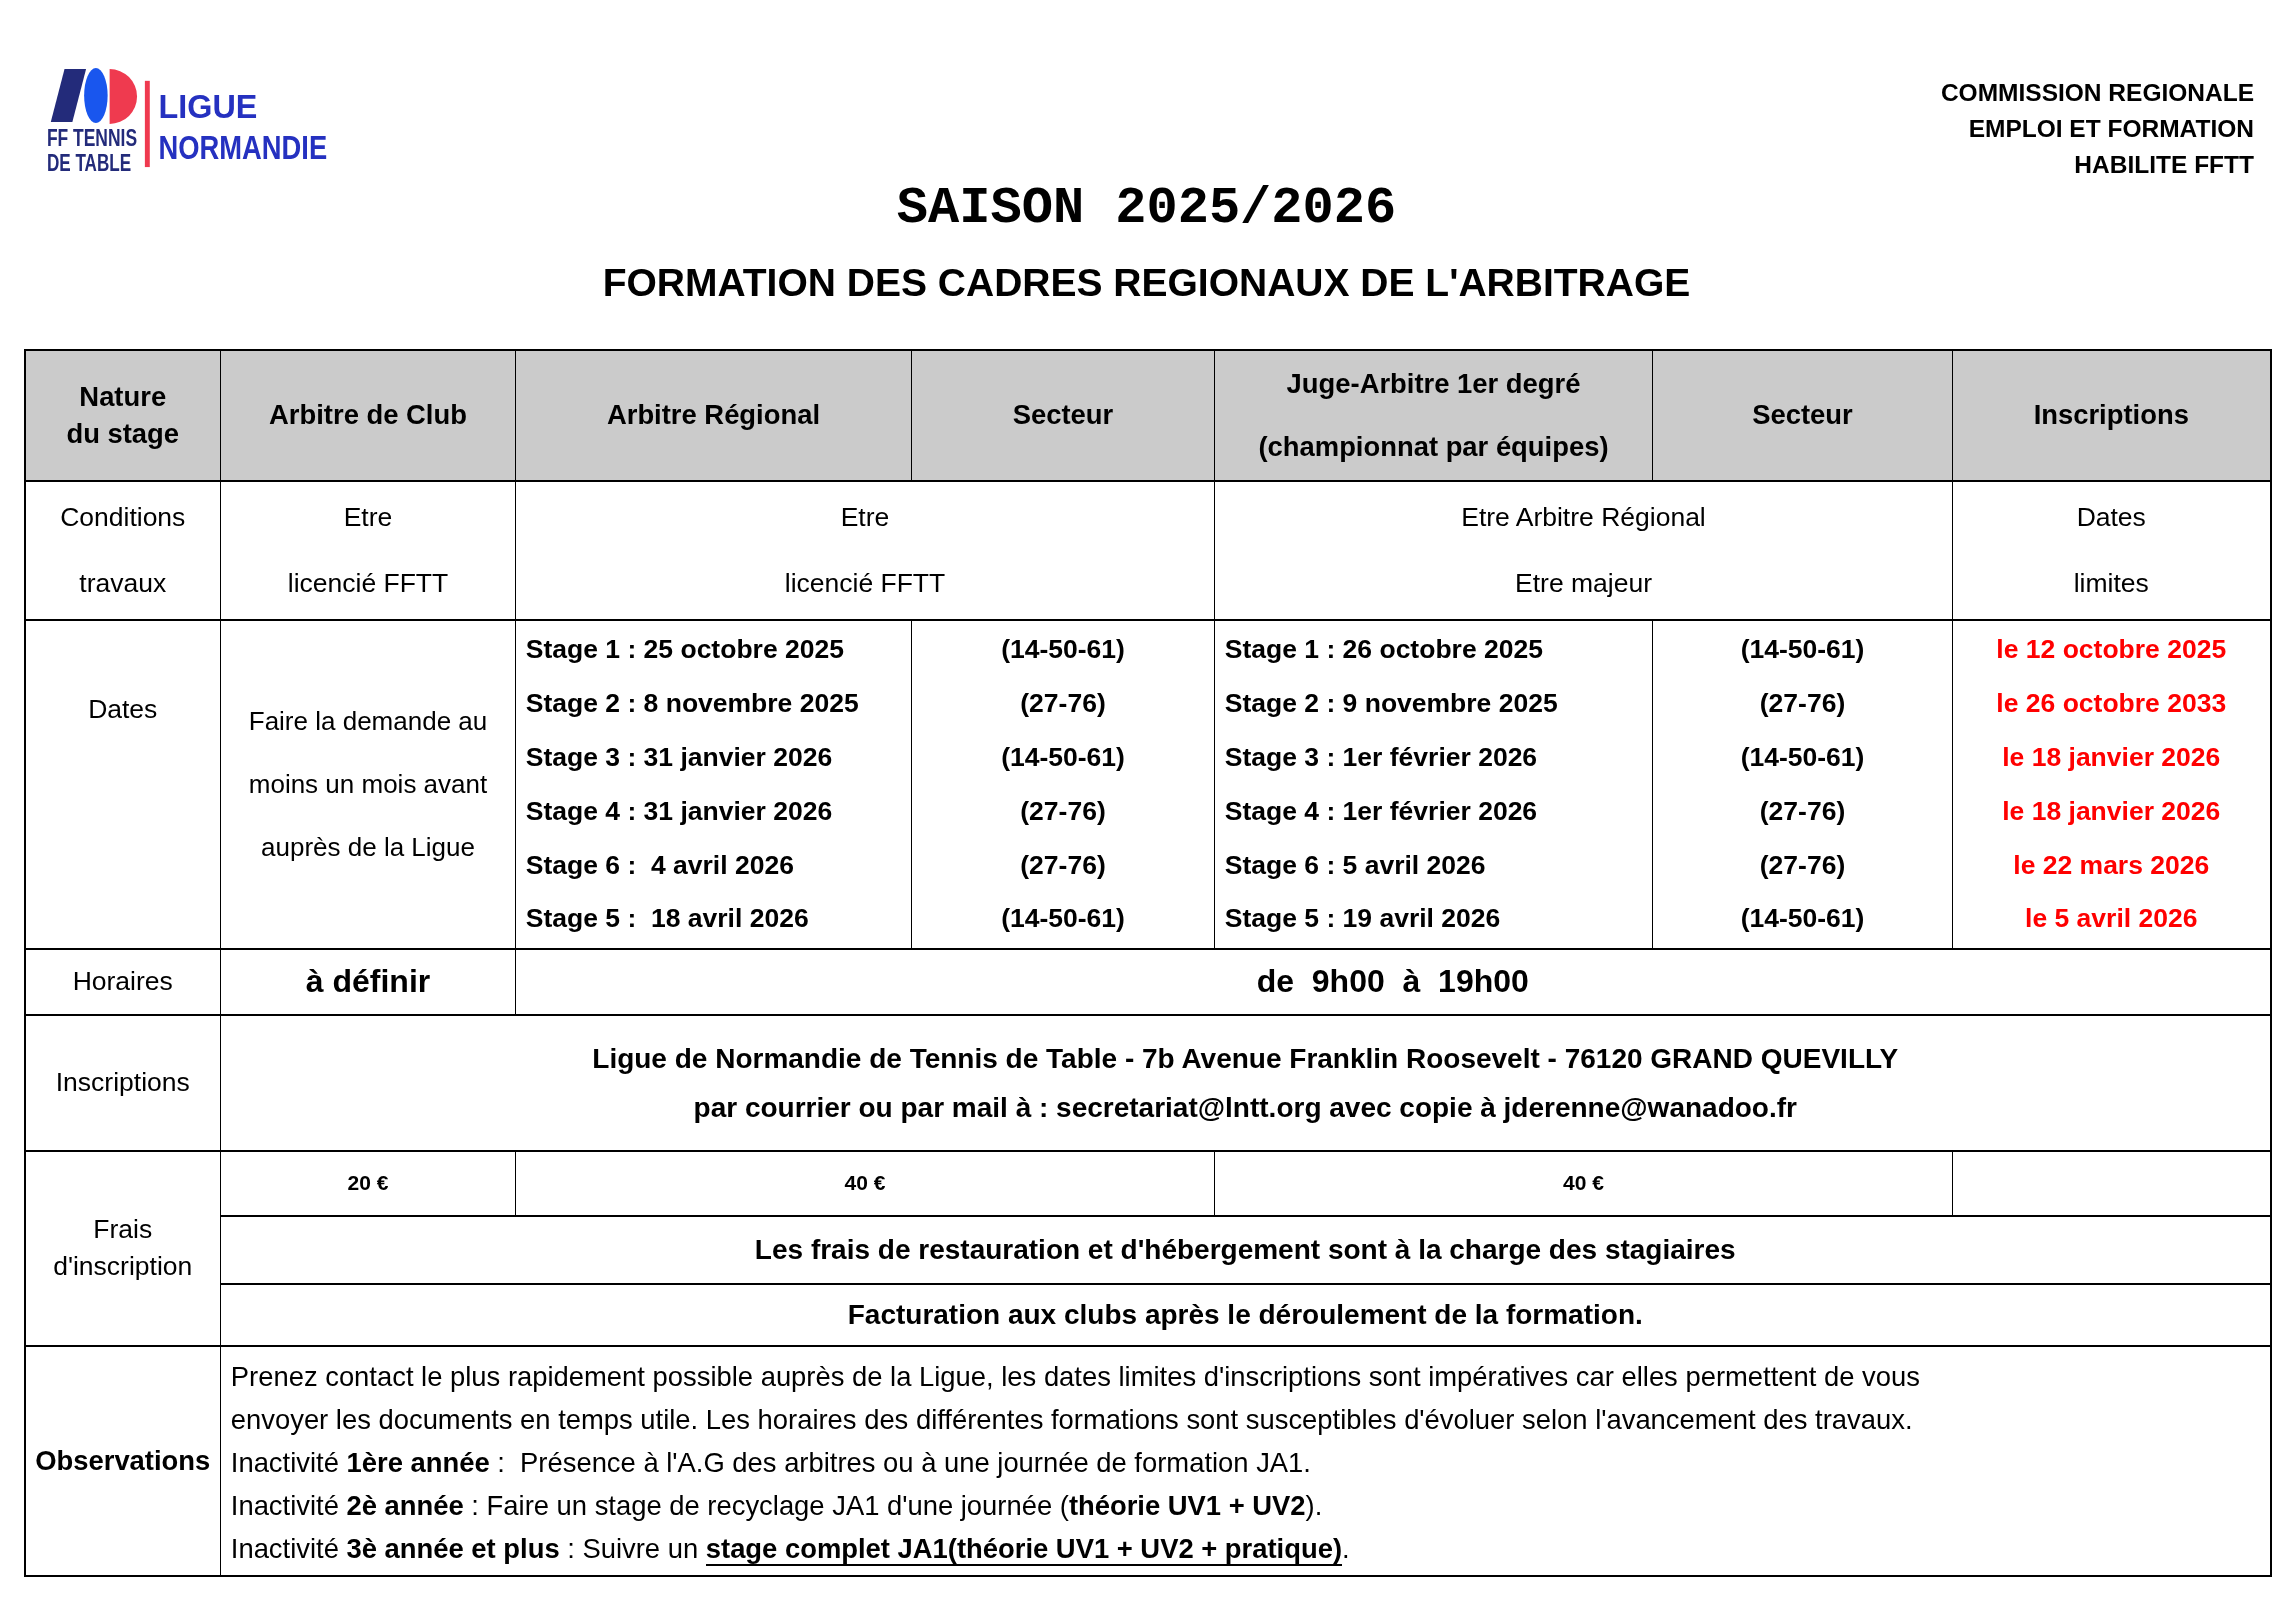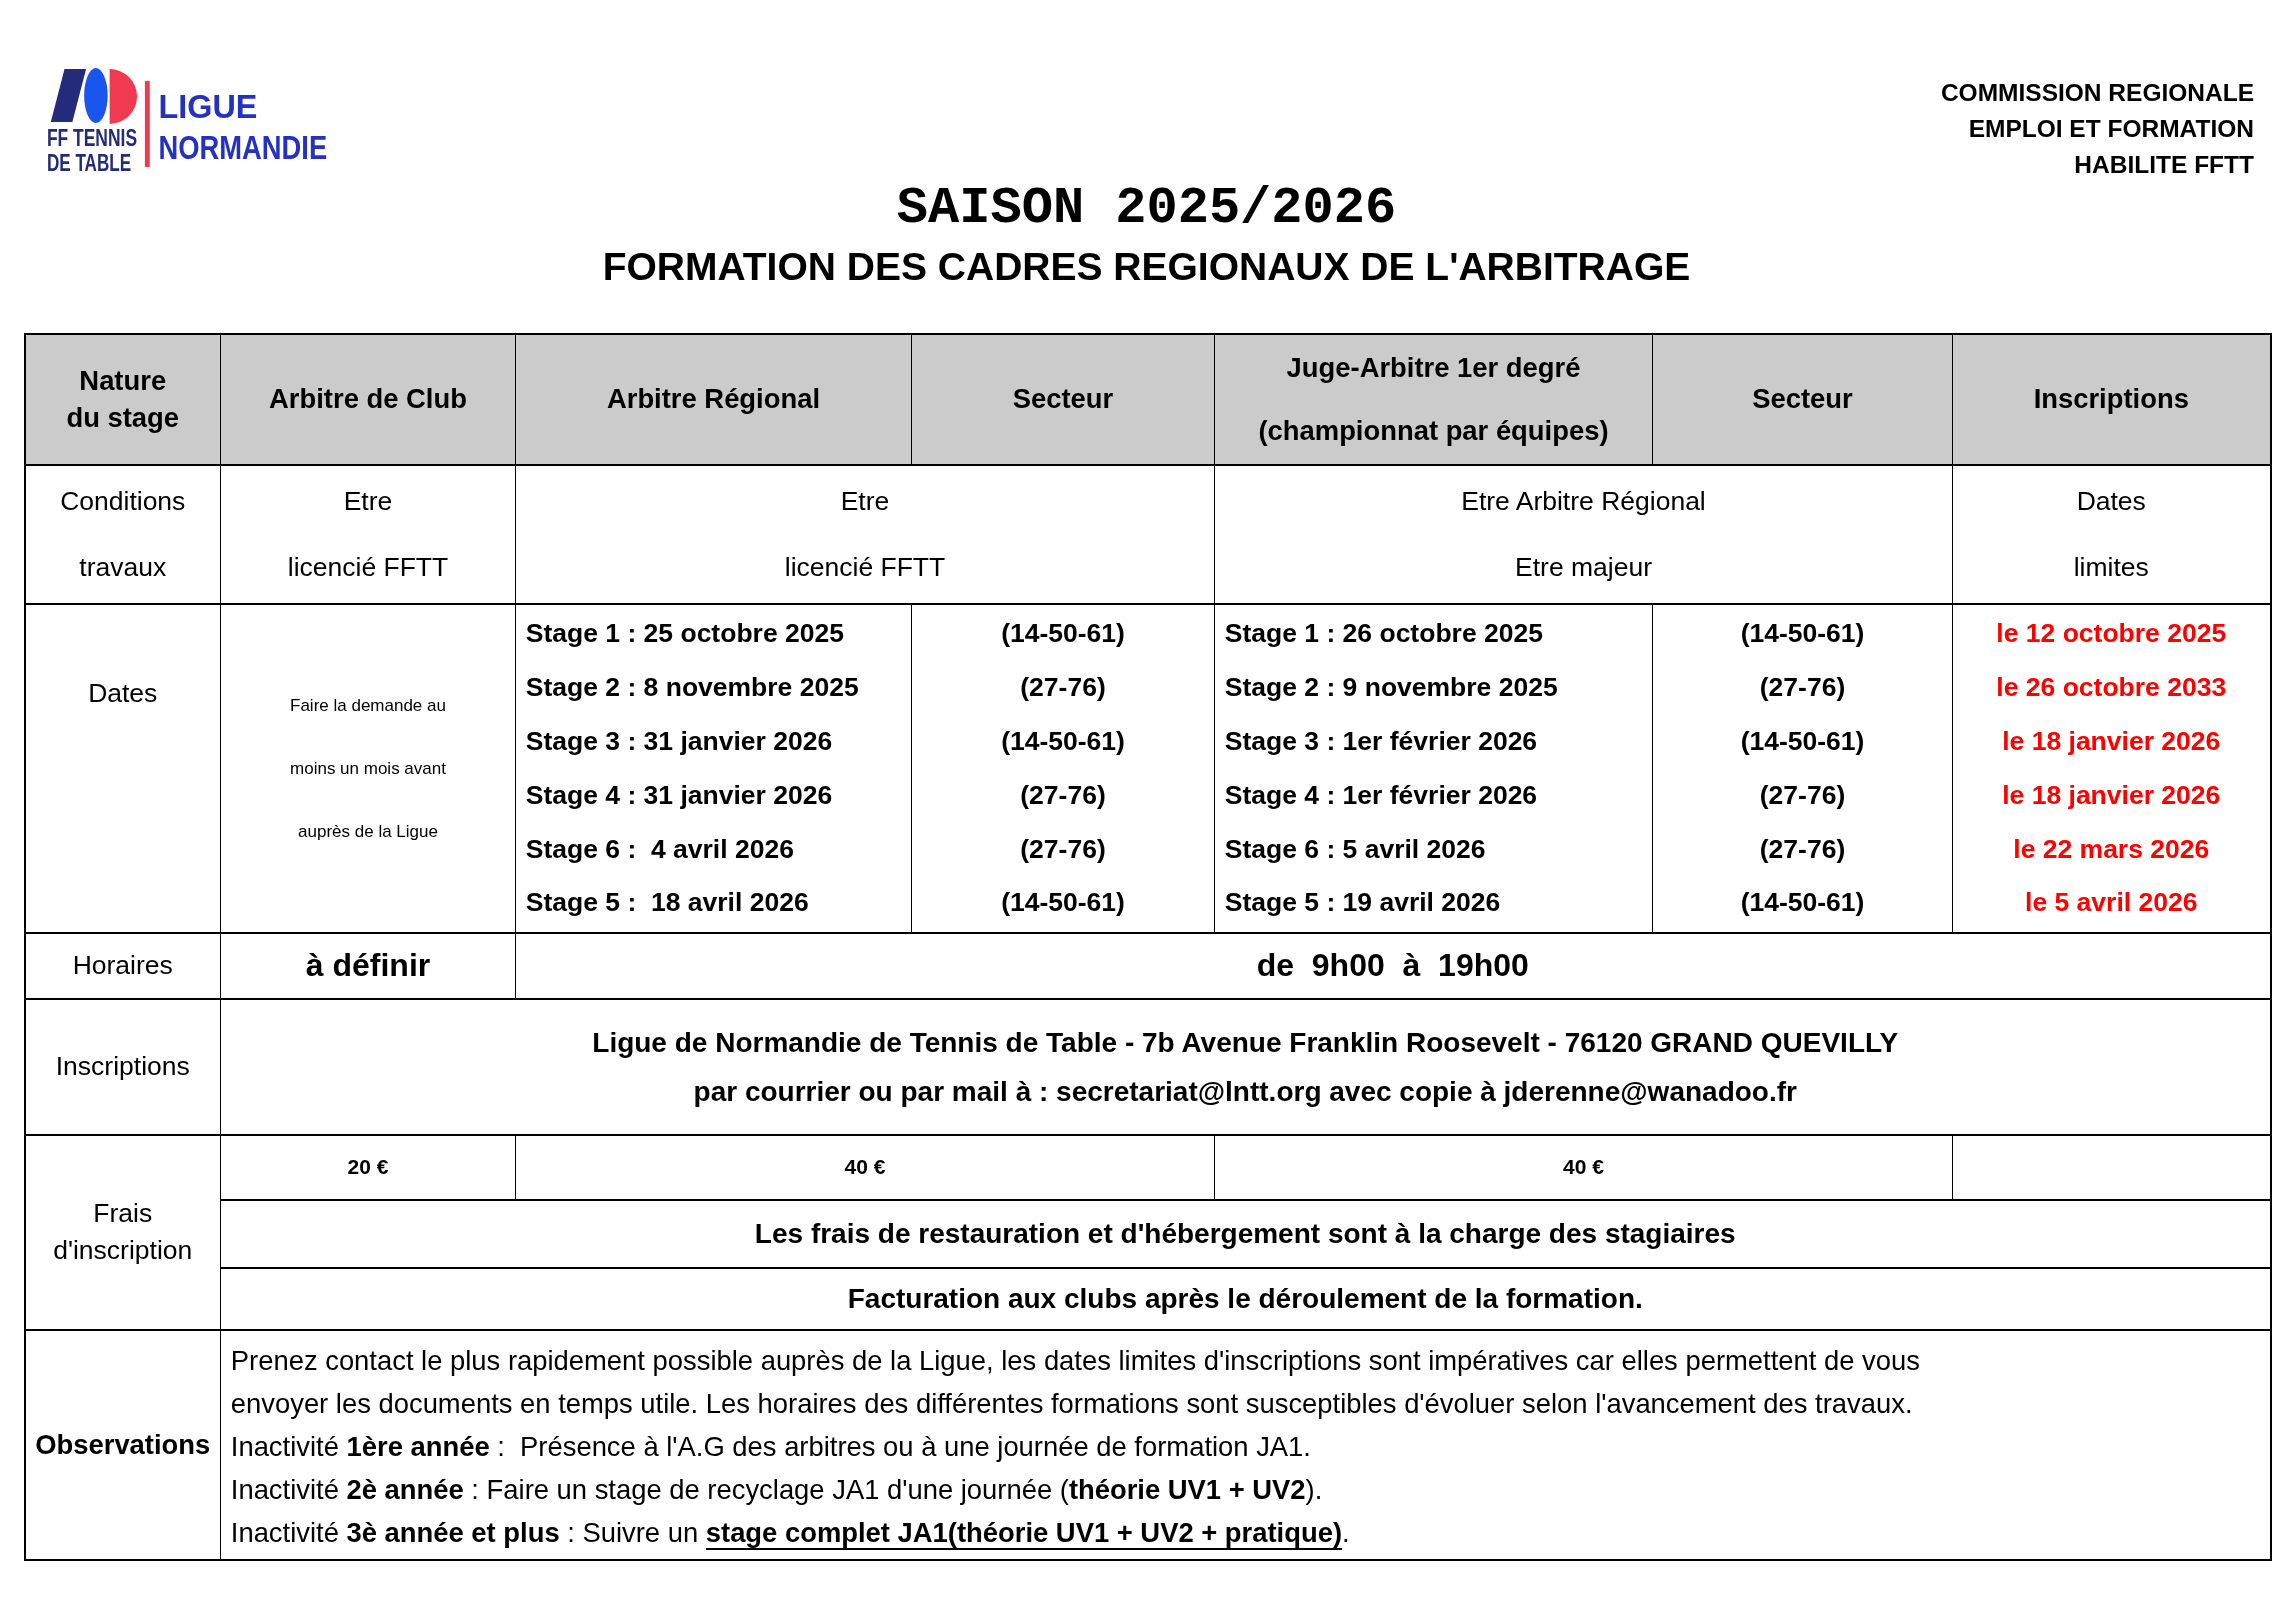--- a/index.html
+++ b/index.html
@@ -2,21 +2,21 @@
 <html><head>
 <meta charset="utf-8">
 <style>
   html,body{margin:0;padding:0;background:#fff;}
   .page{width:2293px;height:1620px;background:#fff;position:relative;overflow:hidden;
         font-family:"Liberation Sans", sans-serif;color:#000;}
   .top{display:flex;justify-content:space-between;align-items:flex-start;padding:65px 39px 0 41px;}
   .hdr-right{text-align:right;font-weight:bold;font-size:24.5px;line-height:36px;padding-top:9.8px;}
   .titles{text-align:center;margin-top:2px;}
   .title1{font-size:52px;font-weight:bold;line-height:47px;font-family:Liberation Mono, monospace;}
-  .title2{font-size:39px;font-weight:bold;line-height:47px;margin-top:11px;}
+  .title2{font-size:39px;font-weight:bold;line-height:47px;margin-top:27px;}
   table.main{margin:43px 23.5px 0 23.5px;border-collapse:collapse;table-layout:fixed;
              width:2246px;border:2.9px solid #000;}
   td{border:1px solid #000;border-top-width:2px;border-bottom-width:2px;padding:0;
      vertical-align:middle;text-align:center;overflow:hidden;font-size:26.5px;}
   .hdr td{background:#CBCBCB;font-weight:bold;font-size:27.4px;}
   .stack{display:flex;flex-direction:column;justify-content:space-around;align-items:center;width:100%;}
   .stackL{display:flex;flex-direction:column;justify-content:space-around;align-items:flex-start;width:100%;box-sizing:border-box;padding-left:9.8px;}
   .h128{height:125px}.h136{height:133px}.h330{height:323px}
   .lh38{line-height:37px}
   .stage{font-weight:bold;white-space:pre;font-size:26.5px;}
@@ -27,21 +27,21 @@
   .big{font-size:32px;font-weight:bold;white-space:pre;}
   .addr{font-weight:bold;font-size:28px;line-height:49px;}
   .amount{font-weight:bold;font-size:21px;}
   .note{font-weight:bold;font-size:28px;}
   .obs-label{font-weight:bold;font-size:27.4px;}
   .obs{ text-align:left;}
   .obs-inner{padding:7.8px 5.9px 5.9px 9.8px;}
   .obs-line{font-size:27.4px;line-height:43px;white-space:pre-wrap;}
   .b{font-weight:bold;}
   .bu{font-weight:bold;border-bottom:2.9px solid #000;}
-  .faire{line-height:63px;font-size:17px;}
+  .faire{line-height:63px;font-size:26px;}
 </style>
 </head>
 <body>
 
 <div class="page">
 
   <div class="top">
     <svg width="294" height="114" viewBox="0 0 300 116">
       <g>
         <polygon points="24,4 46,4 32,58 10,58" fill="#232B7A"></polygon>

